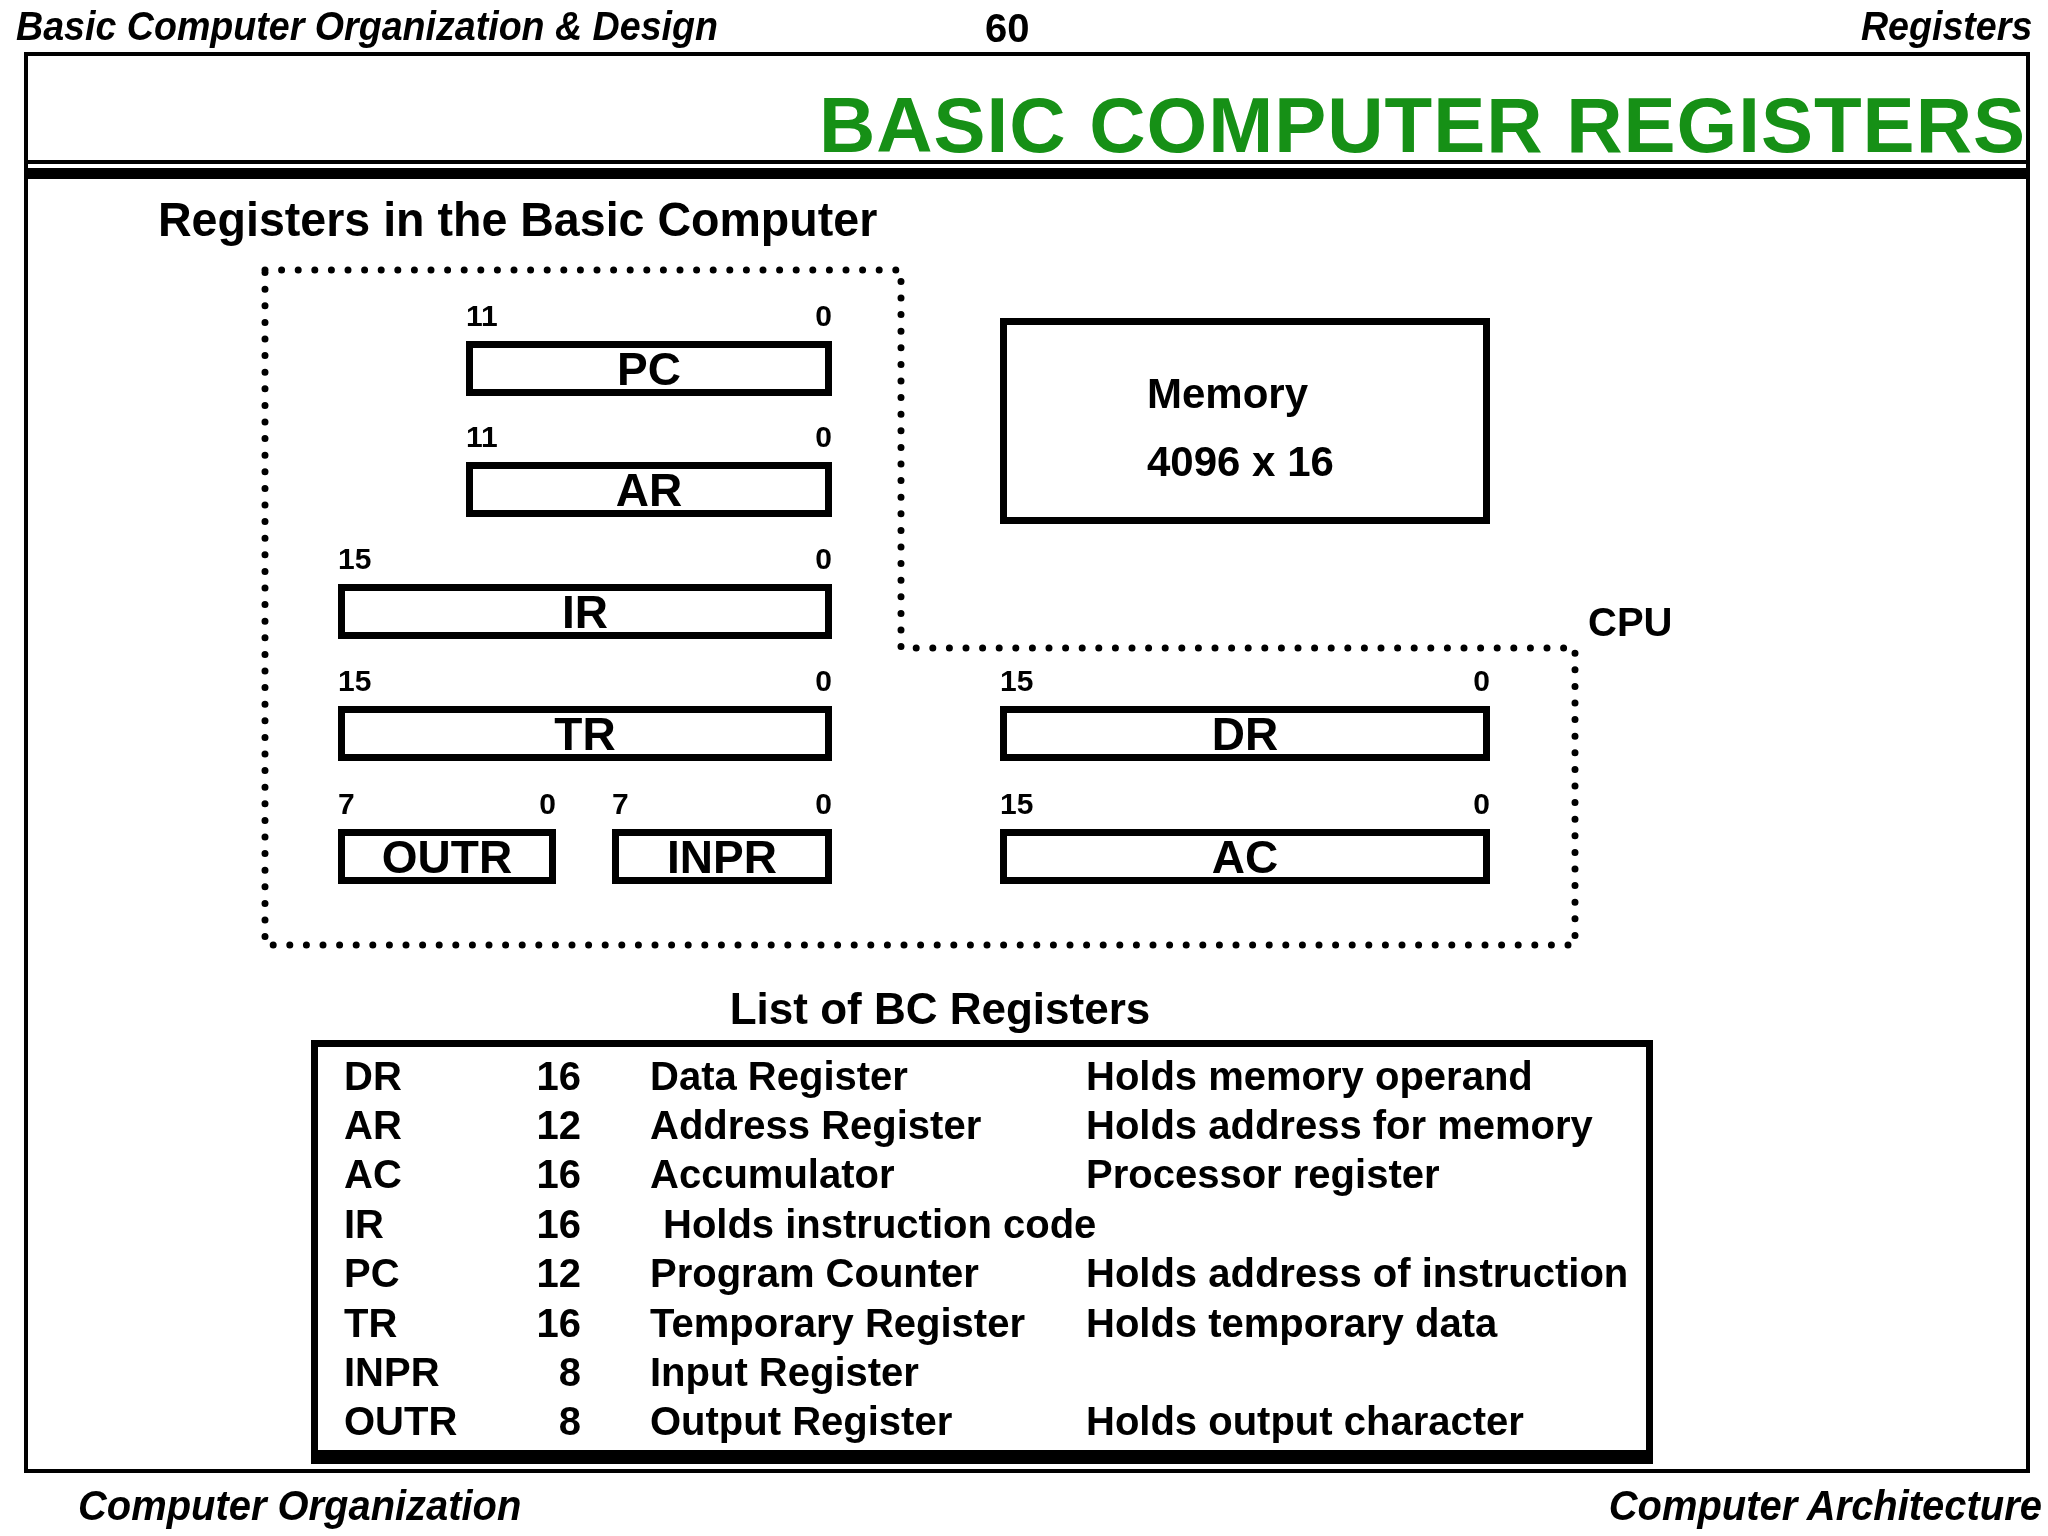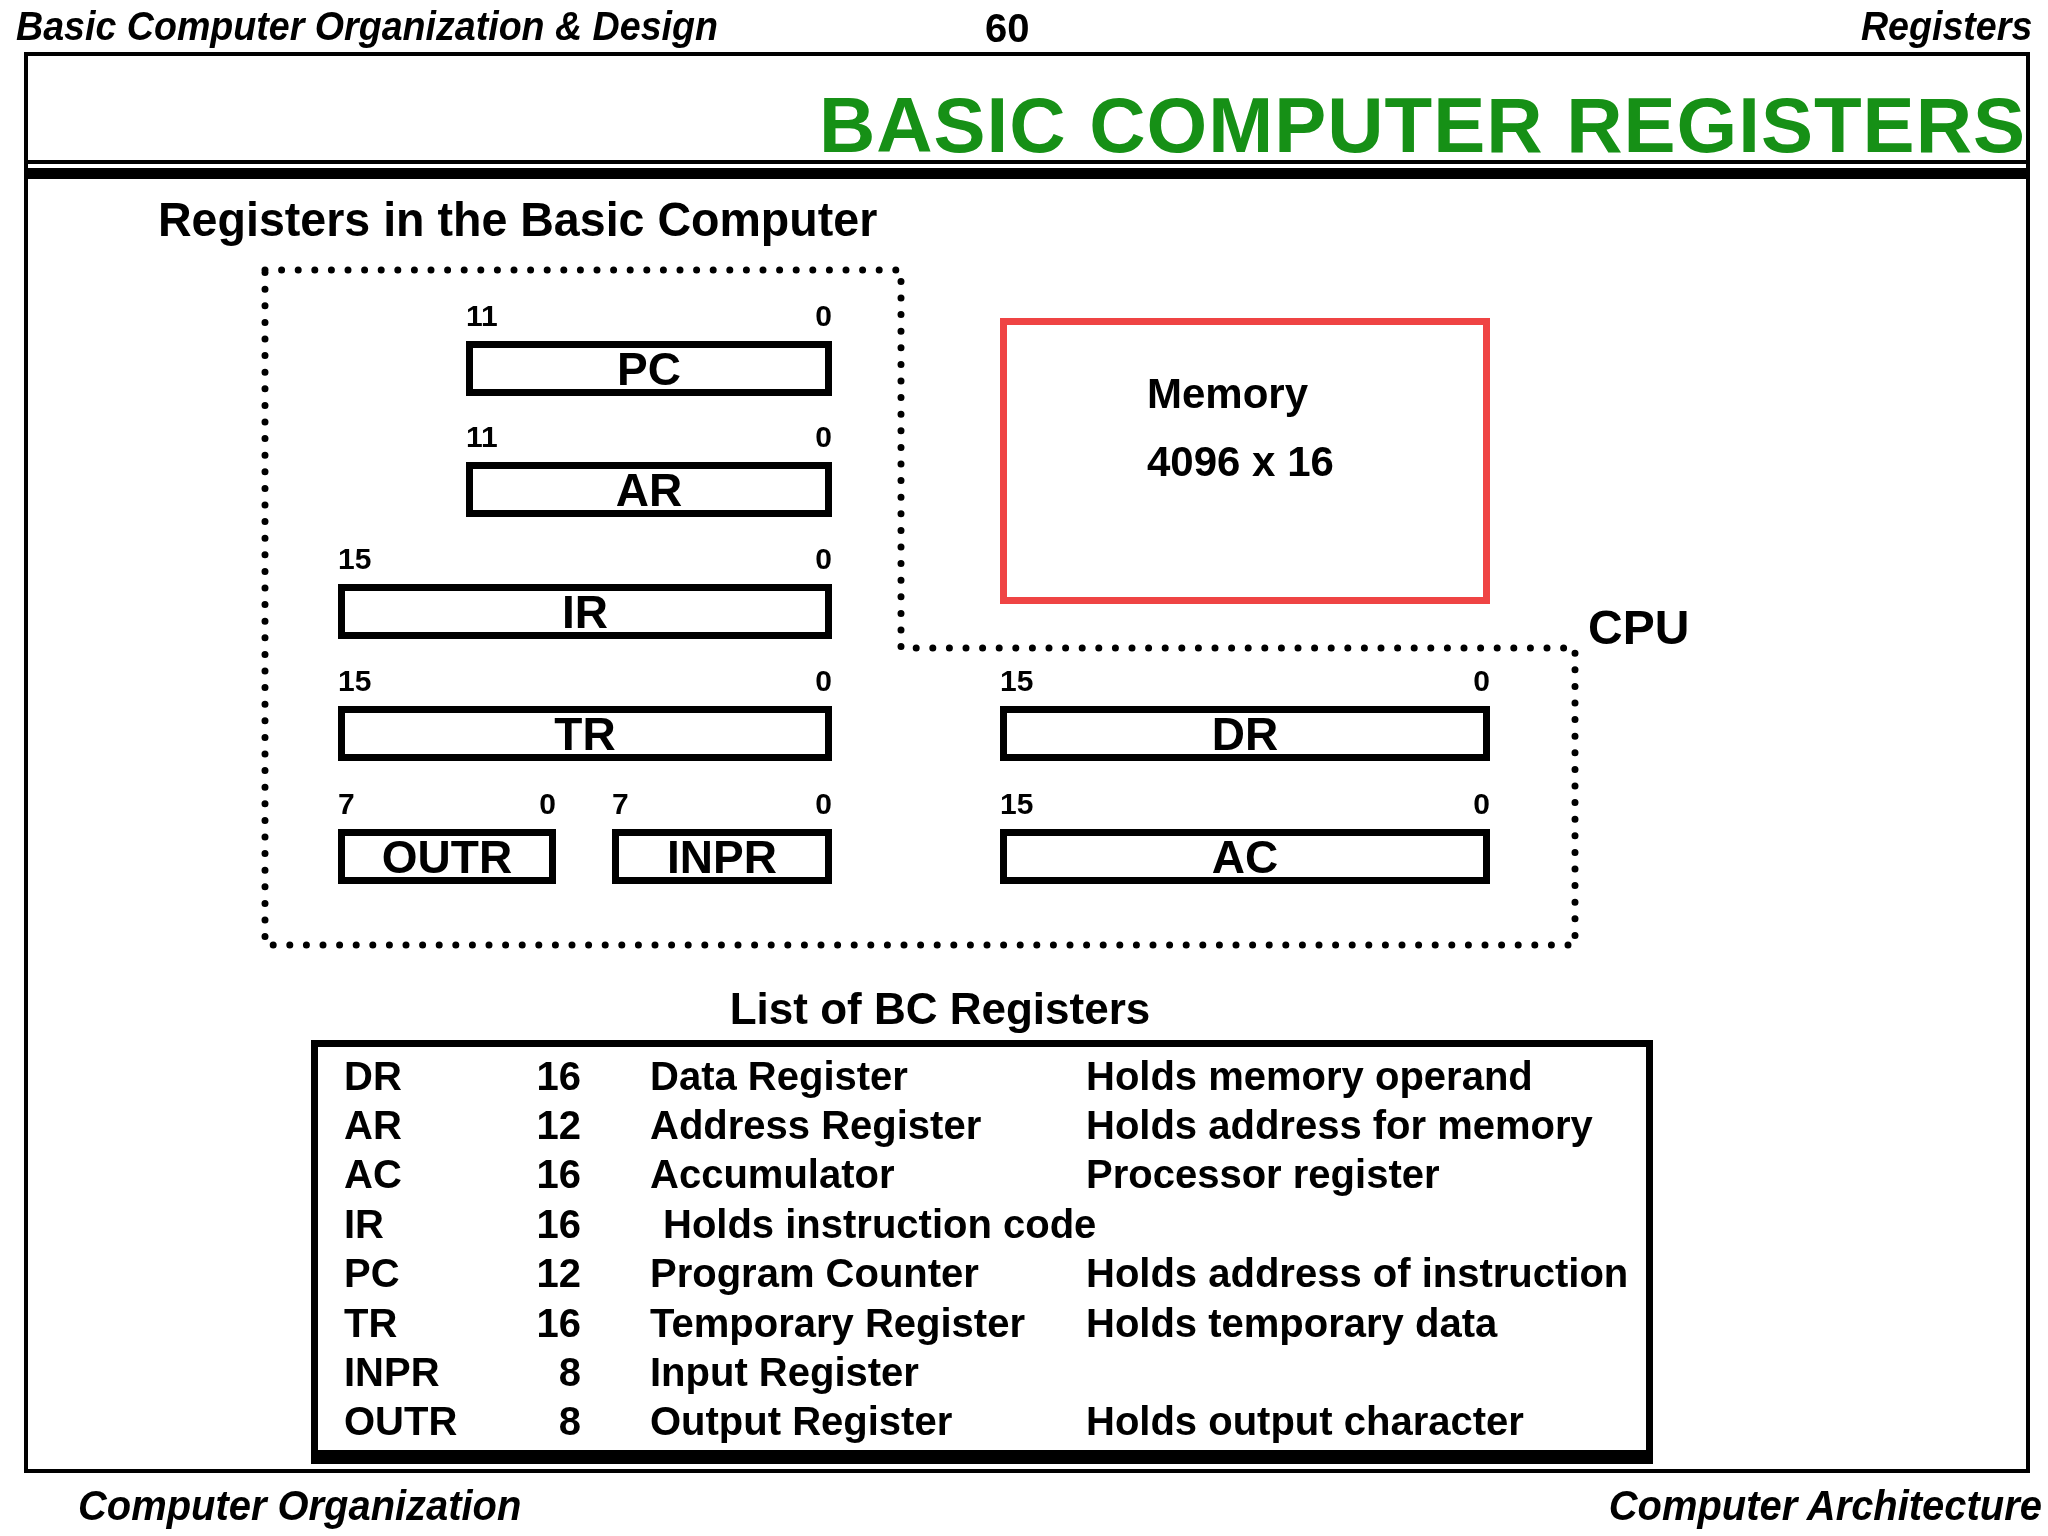--- a/index.html
+++ b/index.html
@@ -19,24 +19,24 @@
   .slide-border{left:24px;top:52px;width:2006px;height:1421px;border:4px solid #000;box-sizing:border-box;}
   .slide-title{left:28px;top:80px;width:1998px;text-align:right;font-size:78px;letter-spacing:1px;}
   .rule-thin{left:28px;top:160px;width:1998px;height:4px;background:#000;}
   .rule-thick{left:28px;top:168px;width:1998px;height:11px;background:#000;}
   .subtitle{left:158px;top:192px;font-size:48px;transform:scaleX(0.97);transform-origin:left top;}
   
   svg.overlay{position:absolute;left:0;top:0;width:2048px;height:1536px;pointer-events:none;}
   .reg{position:absolute;}
   .bits{display:flex;justify-content:space-between;font-size:30px;line-height:32px;margin-bottom:9px;align-items:flex-end;}
   .regbox{border:7px solid #000;box-sizing:border-box;height:55px;display:flex;align-items:center;justify-content:center;font-size:46px;}
-  .membox{left:1000px;top:318px;width:490px;height:286px;border:7px solid #ef4444;box-sizing:border-box;}
+  .membox{left:1000px;top:318px;width:490px;height:206px;border:7px solid #000000;box-sizing:border-box;}
   .memtext{position:absolute;left:140px;top:48px;font-size:42px;line-height:42px;}
   .memtext .l2{margin-top:26px;}
-  .cpu-label{left:1588px;top:600px;font-size:48px;}
+  .cpu-label{left:1588px;top:600px;font-size:40px;}
   
   .list-heading{left:660px;top:984px;width:560px;text-align:center;font-size:44px;}
   .reg-table{left:311px;top:1040px;width:1342px;height:424px;border:7px solid #000;border-bottom-width:14px;box-sizing:border-box;
     display:flex;flex-direction:column;justify-content:space-around;padding:4px 0;}
   .trow{display:grid;grid-template-columns:206px 57px 423px 1fr;font-size:40px;line-height:46px;}
   .trow .c-name{padding-left:26px;}
   .trow .c-bits{text-align:right;}
   .trow .c-full{padding-left:69px;}
   .trow .c-desc{padding-left:82px;}
 </style>

